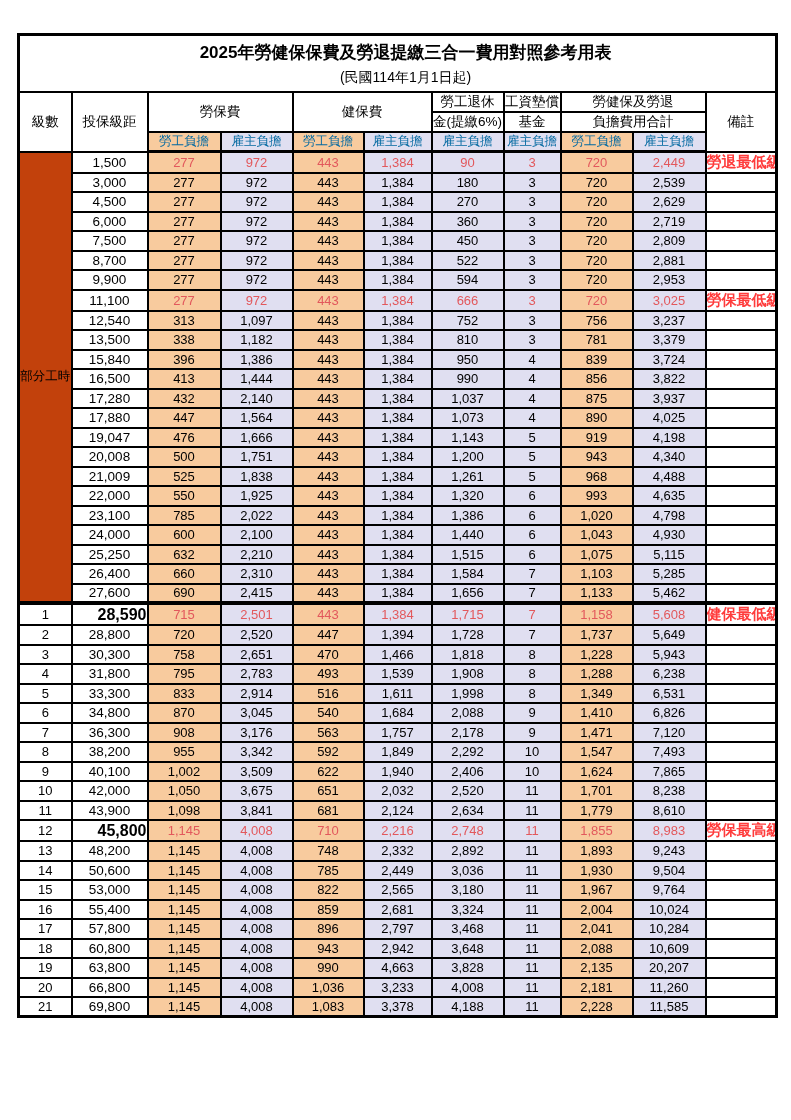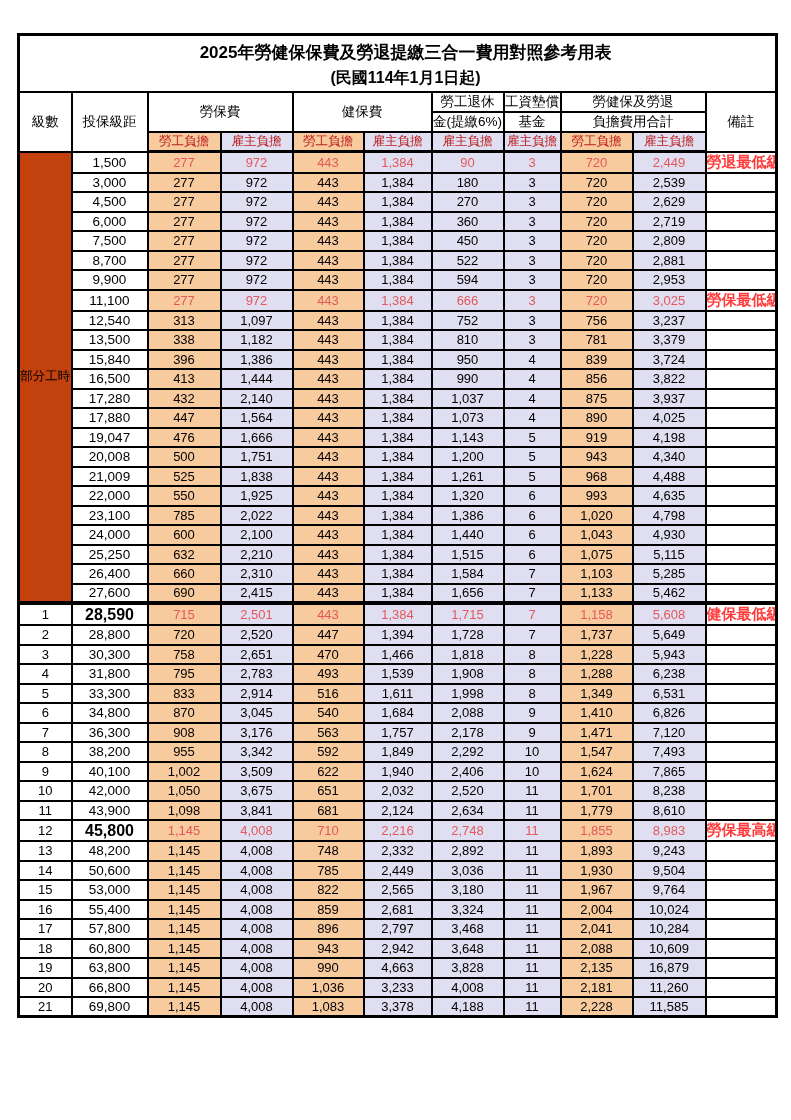--- a/index.html
+++ b/index.html
@@ -27,29 +27,29 @@
     border:2px solid var(--border);
     padding:0;
     text-align:center;
     vertical-align:middle;
     overflow:hidden;
     white-space:nowrap;
     font-weight:400;
   }
   .title-cell{padding:2px 0 3px 16px;}
   .title-line1{font-size:17px;font-weight:700;line-height:29px;}
-  .title-line2{font-size:16px;font-weight:700;line-height:21px;}
+  .title-line2{font-size:14px;font-weight:400;line-height:21px;}
   thead th{font-size:13.5px;}
   tr.h1 th,tr.h2 th{height:20px;}
-  tr.h3 th{height:17px;font-size:12.5px;color:#b91c1c;border-bottom-width:3px;}
+  tr.h3 th{height:17px;font-size:12.5px;color:#0369a1;border-bottom-width:3px;}
   .emp{background:var(--emp-bg);}
   .er{background:var(--er-bg);}
   tbody td{height:19.5px;font-size:13px;}
   td.bracket-cell{font-size:13.5px;margin-left:27px;}
-  td.bracket-cell.big{font-size:16px;font-weight:700;}
+  td.bracket-cell.big{font-size:16px;font-weight:700;text-align:right;}
   tr.hl td.val{color:var(--hl);}
   td.remark-cell{color:var(--remark);font-size:15px;font-weight:700;}
   td.part-time{font-size:12.5px;background:#c2410c;}
   tr.thick-top td{border-top-width:4px;}
 </style>
 </head>
 <body>
 
 <table class="fee">
   <colgroup>
@@ -613,21 +613,21 @@
       <tr>
         <td class="level-cell">19</td>
         <td class="bracket-cell">63,800</td>
         <td class="val emp">1,145</td>
         <td class="val er">4,008</td>
         <td class="val emp">990</td>
         <td class="val er">4,663</td>
         <td class="val er">3,828</td>
         <td class="val er">11</td>
         <td class="val emp">2,135</td>
-        <td class="val er">16,879</td>
+        <td class="val er">20,207</td>
         <td class="remark-cell"></td>
       </tr>
       <tr>
         <td class="level-cell">20</td>
         <td class="bracket-cell">66,800</td>
         <td class="val emp">1,145</td>
         <td class="val er">4,008</td>
         <td class="val emp">1,036</td>
         <td class="val er">3,233</td>
         <td class="val er">4,008</td>

